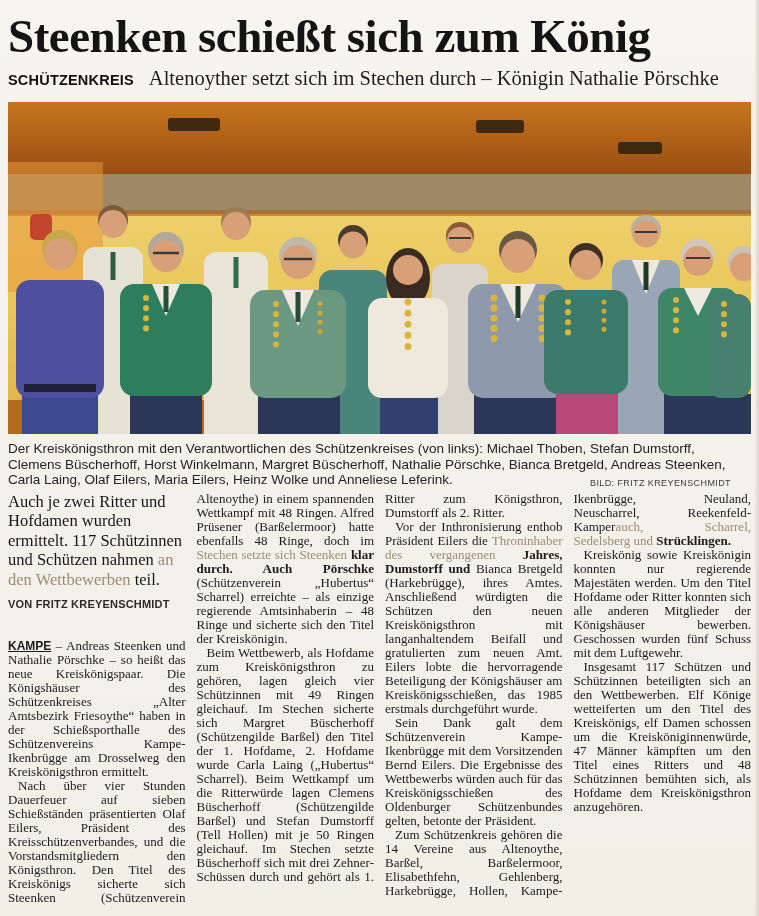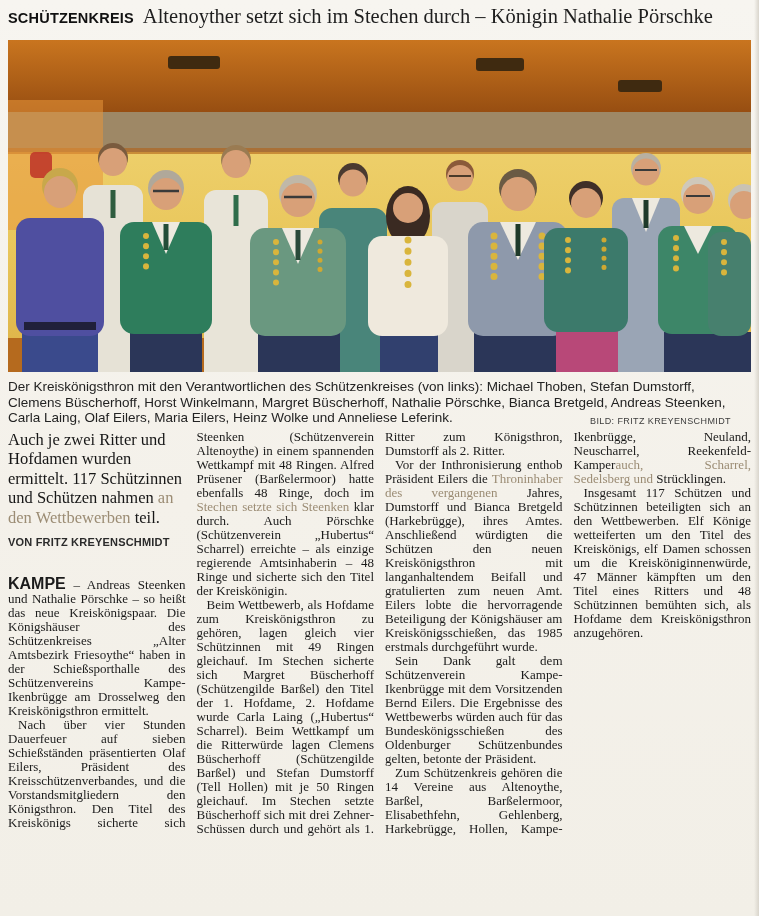--- a/index.html
+++ b/index.html
@@ -16,21 +16,21 @@
   .sheet { padding:0 8px; }
 
   
   .headline {
     margin:10px 0 2px; font-size:47px; line-height:52px; font-weight:700;
     letter-spacing:-0.5px; color:#141414; white-space:nowrap;
   }
   .subhead-row { margin:4px 0 10px; font-size:20.5px; line-height:24px; color:#1e1e1e; }
   .kicker {
     font-family:"Liberation Sans", sans-serif; font-weight:700; font-size:14.5px;
-    letter-spacing:0.2px; color:#111; margin-right:9px;
+    letter-spacing:0.2px; color:#111; margin-right:15px;
   }
 
   
   .photo-wrap {
     width:743px; height:332px; overflow:hidden; background:#e8c75e;
     box-shadow:0 0 0 1px #e3ddd0 inset;
   }
   .photo-wrap svg { display:block; }
 
   
@@ -56,31 +56,32 @@
   .article p { margin:0; }
   .article p.lead {
     font-size:16.5px; line-height:19.5px; text-align:left; color:#161616;
     margin-bottom:8px;
   }
   .article .byline {
     font-family:"Liberation Sans", sans-serif; font-weight:700; font-size:11px;
     letter-spacing:0.2px; color:#2b2b2b; margin:8px 0 28px; text-align:left;
   }
   .article p.body-p + p.body-p { text-indent:10px; }
-  .run-b  { font-weight:400; }
+  .run-b  { font-weight:700; }
   .run-f  { color:#9b8c74; }
-  .run-sb { font-family:"Liberation Sans", sans-serif; font-weight:700; font-size:16px; }
+  .run-sb { font-family:"Liberation Sans", sans-serif; font-weight:700; font-size:12px;text-decoration:underline; }
 </style>
 </head>
 <body>
 
 <div class="edge-shade"></div>
 
 <div class="sheet">
 
+  <h1 class="headline">Steenken schießt sich zum König</h1>
 
   <div class="subhead-row">
     <span class="kicker">SCHÜTZENKREIS</span><span>Altenoyther setzt sich im Stechen durch – Königin Nathalie Pörschke</span>
   </div>
 
   <div class="photo-wrap">
 
     <svg width="743" height="332" viewBox="0 0 743 332">
       <defs>
         <linearGradient id="wall" x1="0" y1="0" x2="0" y2="1">
@@ -218,18 +219,19 @@
     <span class="credit">BILD: FRITZ KREYENSCHMIDT</span>
   </div>
 
   <div class="article">
       <p class="lead"><span>Auch je zwei Ritter und Hofdamen wurden ermittelt. 117 Schützinnen und Schützen nahmen </span><span class="run-f">an den Wettbewerben</span><span> teil.</span></p>
       <div class="byline">VON FRITZ KREYENSCHMIDT</div>
       <p class="body-p"><span class="run-sb">KAMPE</span><span> – Andreas Steenken und Nathalie Pörschke – so heißt das neue Kreiskönigspaar. Die Königshäuser des Schützenkreises „Alter Amtsbezirk Friesoythe“ haben in der Schießsporthalle des Schützenvereins Kampe-Ikenbrügge am Drosselweg den Kreiskönigsthron ermittelt.</span></p>
       <p class="body-p"><span>Nach über vier Stunden Dauerfeuer auf sieben Schießständen präsentierten Olaf Eilers, Präsident des Kreisschützenverbandes, und die Vorstandsmitgliedern den Königsthron. Den Titel des Kreiskönigs sicherte sich Steenken (Schützenverein Altenoythe) in einem spannenden Wettkampf mit 48 Ringen. Alfred Prüsener (Barßelermoor) hatte ebenfalls 48 Ringe, doch im </span><span class="run-f">Stechen setzte sich Steenken</span><span class="run-b"> klar durch. Auch Pörschke</span><span> (Schützenverein „Hubertus“ Scharrel) erreichte – als einzige regierende Amtsinhaberin – 48 Ringe und sicherte sich den Titel der Kreiskönigin.</span></p>
       <p class="body-p"><span>Beim Wettbewerb, als Hofdame zum Kreiskönigsthron zu gehören, lagen gleich vier Schützinnen mit 49 Ringen gleichauf. Im Stechen sicherte sich Margret Büscherhoff (Schützengilde Barßel) den Titel der 1. Hofdame, 2. Hofdame wurde Carla Laing („Hubertus“ Scharrel). Beim Wettkampf um die Ritterwürde lagen Clemens Büscherhoff (Schützengilde Barßel) und Stefan Dumstorff (Tell Hollen) mit je 50 Ringen gleichauf. Im Stechen setzte Büscherhoff sich mit drei Zehner-Schüssen durch und gehört als 1. Ritter zum Königsthron, Dumstorff als 2. Ritter.</span></p>
       <p class="body-p"><span>Vor der Inthronisierung enthob Präsident Eilers die </span><span class="run-f">Throninhaber des vergangenen</span><span class="run-b"> Jahres, Dumstorff und</span><span> Bianca Bretgeld (Harkebrügge), ihres Amtes. Anschließend würdigten die Schützen den neuen Kreiskönigsthron mit langanhaltendem Beifall und gratulierten zum neuen Amt. Eilers lobte die hervorragende Beteiligung der Königshäuser am Kreiskönigsschießen, das 1985 erstmals durchgeführt wurde.</span></p>
-      <p class="body-p"><span>Sein Dank galt dem Schützenverein Kampe-Ikenbrügge mit dem Vorsitzenden Bernd Eilers. Die Ergebnisse des Wettbewerbs würden auch für das Bundeskönigsschießen des Oldenburger Schützenbundes gelten, betonte der Präsident.</span></p>
+      <p class="body-p"><span>Sein Dank galt dem Schützenverein Kampe-Ikenbrügge mit dem Vorsitzenden Bernd Eilers. Die Ergebnisse des Wettbewerbs würden auch für das Kreiskönigsschießen des Oldenburger Schützenbundes gelten, betonte der Präsident.</span></p>
       <p class="body-p"><span>Zum Schützenkreis gehören die 14 Vereine aus Altenoythe, Barßel, Barßelermoor, Elisabethfehn, Gehlenberg, Harkebrügge, Hollen, Kampe-Ikenbrügge, Neuland, Neuscharrel, Reekenfeld-Kamper</span><span class="run-f">auch, Scharrel, Sedelsberg und </span><span class="run-b">Strücklingen.</span></p>
+      <p class="body-p"><span>Kreiskönig sowie Kreiskönigin konnten nur regierende Majestäten werden. Um den Titel Hofdame oder Ritter konnten sich alle anderen Mitglieder der Königshäuser bewerben. Geschossen wurden fünf Schuss mit dem Luftgewehr.</span></p>
       <p class="body-p"><span>Insgesamt 117 Schützen und Schützinnen beteiligten sich an den Wettbewerben. Elf Könige wetteiferten um den Titel des Kreiskönigs, elf Damen schossen um die Kreisköniginnenwürde, 47 Männer kämpften um den Titel eines Ritters und 48 Schützinnen bemühten sich, als Hofdame dem Kreiskönigsthron anzugehören.</span></p>
     </div>
 
 </div>
 
 </body></html>

